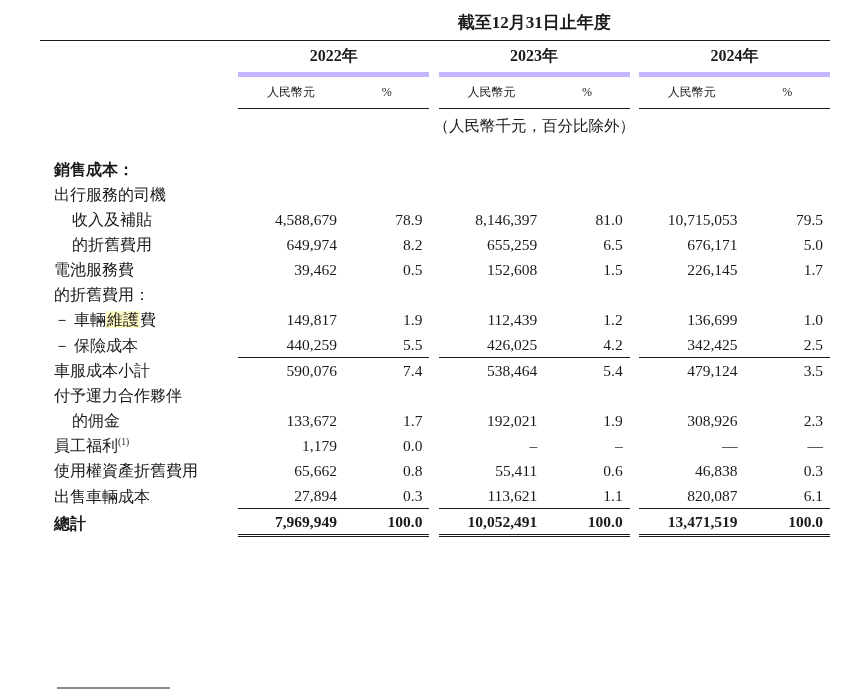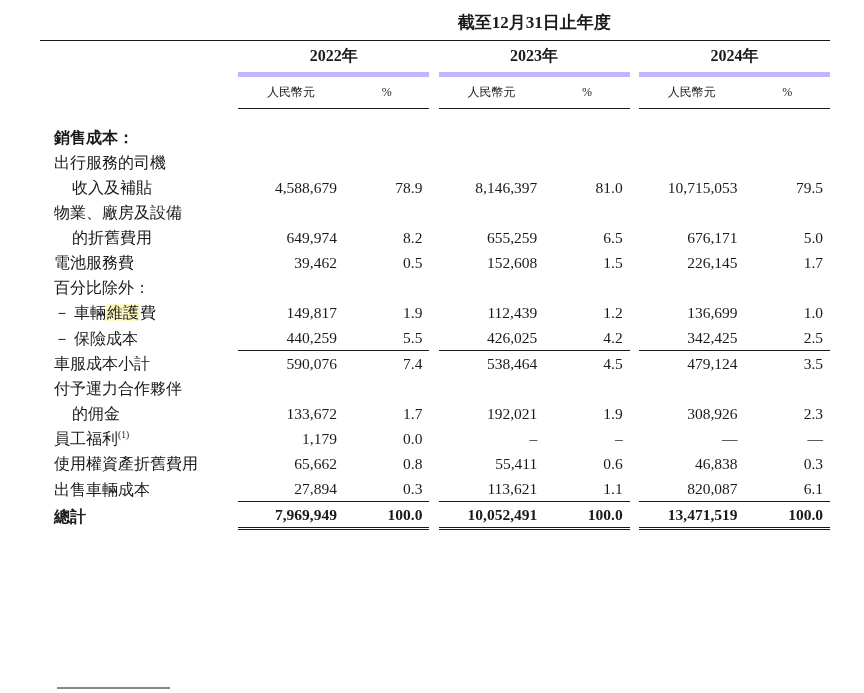--- a/index.html
+++ b/index.html
@@ -168,20 +168,24 @@
       <td class="u">人民幣元</td>
       <td class="u">%</td>
       <td></td>
       <td class="u">人民幣元</td>
       <td class="u">%</td>
       <td></td>
       <td class="u">人民幣元</td>
       <td class="u">%</td>
     </tr>
 
+    <tr class="unitnote">
+      <td></td>
+      <td colspan="8">（人民幣千元，百分比除外）</td>
+    </tr>
 
     <tr class="spacer">
           <td colspan="9"></td>
         </tr>
 
     <tr>
       <td class="lbl bold">銷售成本：</td>
       <td colspan="8"></td>
     </tr>
 
@@ -203,31 +207,20 @@
           <td class="num">4,588,679</td>
           <td class="pct">78.9</td>
           <td></td>
           <td class="num">8,146,397</td>
           <td class="pct">81.0</td>
           <td></td>
           <td class="num">10,715,053</td>
           <td class="pct">79.5</td>
         </tr>
         <tr>
-          <td class="lbl">物業、廠房及設備</td>
-          <td></td>
-          <td></td>
-          <td></td>
-          <td></td>
-          <td></td>
-          <td></td>
-          <td></td>
-          <td></td>
-        </tr>
-        <tr>
           <td class="lbl indent">的折舊費用</td>
           <td class="num">649,974</td>
           <td class="pct">8.2</td>
           <td></td>
           <td class="num">655,259</td>
           <td class="pct">6.5</td>
           <td></td>
           <td class="num">676,171</td>
           <td class="pct">5.0</td>
         </tr>
@@ -236,21 +229,21 @@
           <td class="num">39,462</td>
           <td class="pct">0.5</td>
           <td></td>
           <td class="num">152,608</td>
           <td class="pct">1.5</td>
           <td></td>
           <td class="num">226,145</td>
           <td class="pct">1.7</td>
         </tr>
         <tr>
-          <td class="lbl">百分比除外：</td>
+          <td class="lbl">的折舊費用：</td>
           <td class="num"></td>
           <td class="pct"></td>
           <td></td>
           <td class="num"></td>
           <td class="pct"></td>
           <td></td>
           <td class="num"></td>
           <td class="pct"></td>
         </tr>
         <tr>
@@ -274,21 +267,21 @@
           <td></td>
           <td class="num">342,425</td>
           <td class="pct">2.5</td>
         </tr>
         <tr>
           <td class="lbl rule-label">車服成本小計</td>
           <td class="num ruled-top">590,076</td>
           <td class="pct ruled-top">7.4</td>
           <td></td>
           <td class="num ruled-top">538,464</td>
-          <td class="pct ruled-top">4.5</td>
+          <td class="pct ruled-top">5.4</td>
           <td></td>
           <td class="num ruled-top">479,124</td>
           <td class="pct ruled-top">3.5</td>
         </tr>
         <tr>
           <td class="lbl">付予運力合作夥伴</td>
           <td></td>
           <td></td>
           <td></td>
           <td></td>

